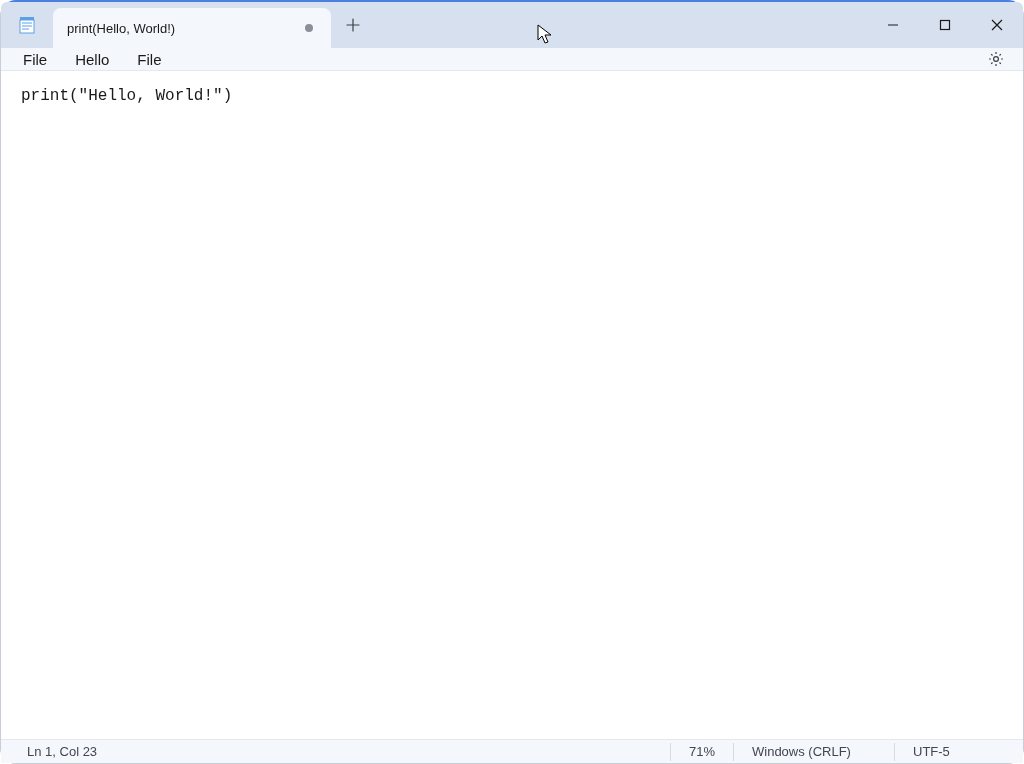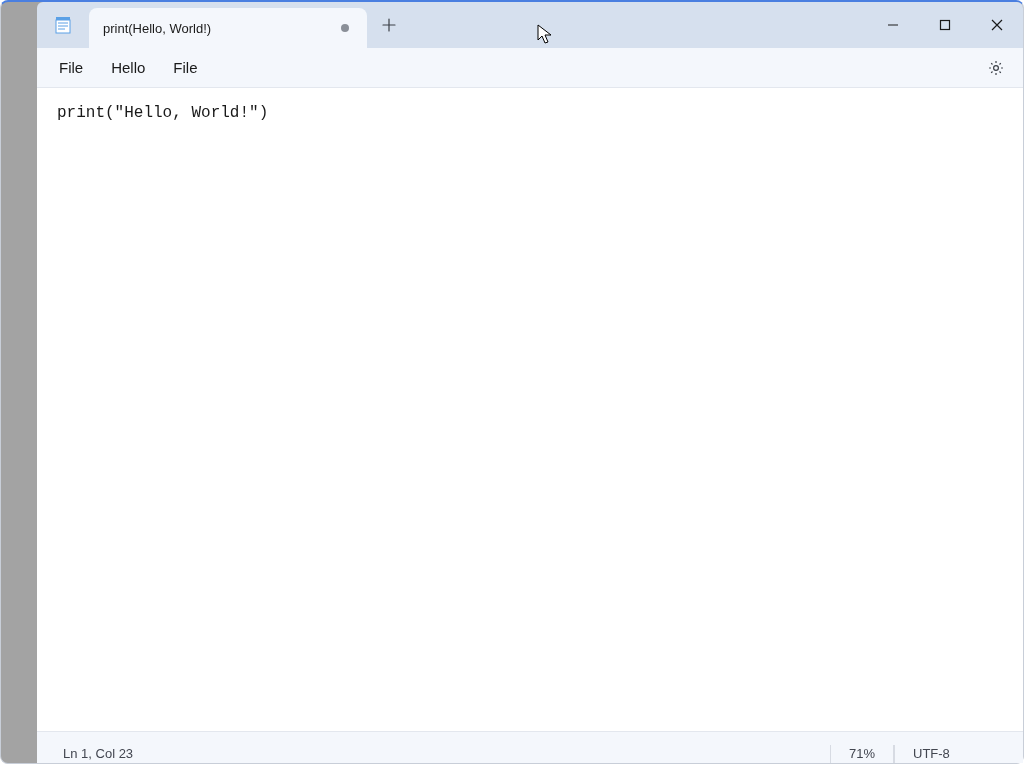--- a/index.html
+++ b/index.html
@@ -3,22 +3,21 @@
 <meta charset="utf-8">
 <style>
   * { box-sizing: border-box; margin: 0; padding: 0; }
   html, body { width: 1024px; height: 764px; overflow: hidden; font-family: "Segoe UI", Arial, sans-serif; }
   .window {
     width: 1024px; height: 764px;
     display: flex; flex-direction: column;
     background: #a3a3a3;
     border: 1px solid #c8ced8;
     border-top: 2px solid #4a7fe0;
-    border-radius: 8px;
-    padding-left: 36px;
+    border-radius: 16px;
   }
   .titlebar {
     height: 46px;
     background: #d6e0ee;
     display: flex; align-items: stretch;
     border-top-left-radius: 6px; border-top-right-radius: 6px;
   }
   .app-icon-wrap { width: 52px; display: flex; align-items: center; justify-content: center; }
   .tab {
     display: flex; align-items: center;
@@ -39,21 +38,21 @@
     width: 44px; display: flex; align-items: center; justify-content: center;
     color: #3a3f47; font-size: 18px; cursor: default;
   }
   .titlebar-spacer { flex: 1; }
   .win-controls { display: flex; align-items: stretch; }
   .win-btn {
     width: 52px; display: flex; align-items: center; justify-content: center;
     color: #1a1a1a;
   }
   .menubar {
-    height: 40px;
+    height: 23px;
     background: #f4f7fc;
     display: flex; align-items: center;
     padding: 0 8px;
     border-bottom: 1px solid #e3e7ee;
   }
   .menu-item {
     padding: 6px 14px;
     font-size: 15px;
     color: #1a1a1a;
   }
@@ -63,24 +62,24 @@
     flex: 1;
     background: #ffffff;
     padding: 16px 20px;
     font-family: Consolas, "Courier New", monospace;
     font-size: 16px;
     color: #1a1a1a;
     white-space: pre;
     overflow: auto;
   }
   .statusbar {
-    height: 32px;
+    height: 24px;
     background: #f4f7fc;
     border-top: 1px solid #e3e7ee;
-    display: flex; align-items: flex-end;
+    display: flex; align-items: center;
     font-size: 13px;
     color: #424650;
     padding: 0 8px;
   }
   .status-cell {
     padding: 0 18px;
     height: 20px;
     display: flex; align-items: center;
   }
   .status-sep {
@@ -152,21 +151,22 @@
   </div>
 
   <div class="editor">print("Hello, World!")</div>
 
   <div class="statusbar">
     <div class="status-cell">Ln 1, Col 23</div>
     <div class="status-spacer"></div>
     <div class="status-sep"></div>
     <div class="status-cell">71%</div>
     <div class="status-sep"></div>
+    <div class="status-cell" style="min-width:160px">Windows (CRLF)</div>
     <div class="status-sep"></div>
-    <div class="status-cell" style="min-width:120px">UTF-8</div>
+    <div class="status-cell" style="min-width:120px">UTF-5</div>
   </div>
 
   <svg class="cursor-arrow" width="18" height="22" viewBox="0 0 18 22">
     <path d="M1 1l0 15 4-4 3 7 3-1-3-7h6z" fill="#ffffff" stroke="#000000" stroke-width="1"></path>
   </svg>
 
 </div>
 
 </body></html>

